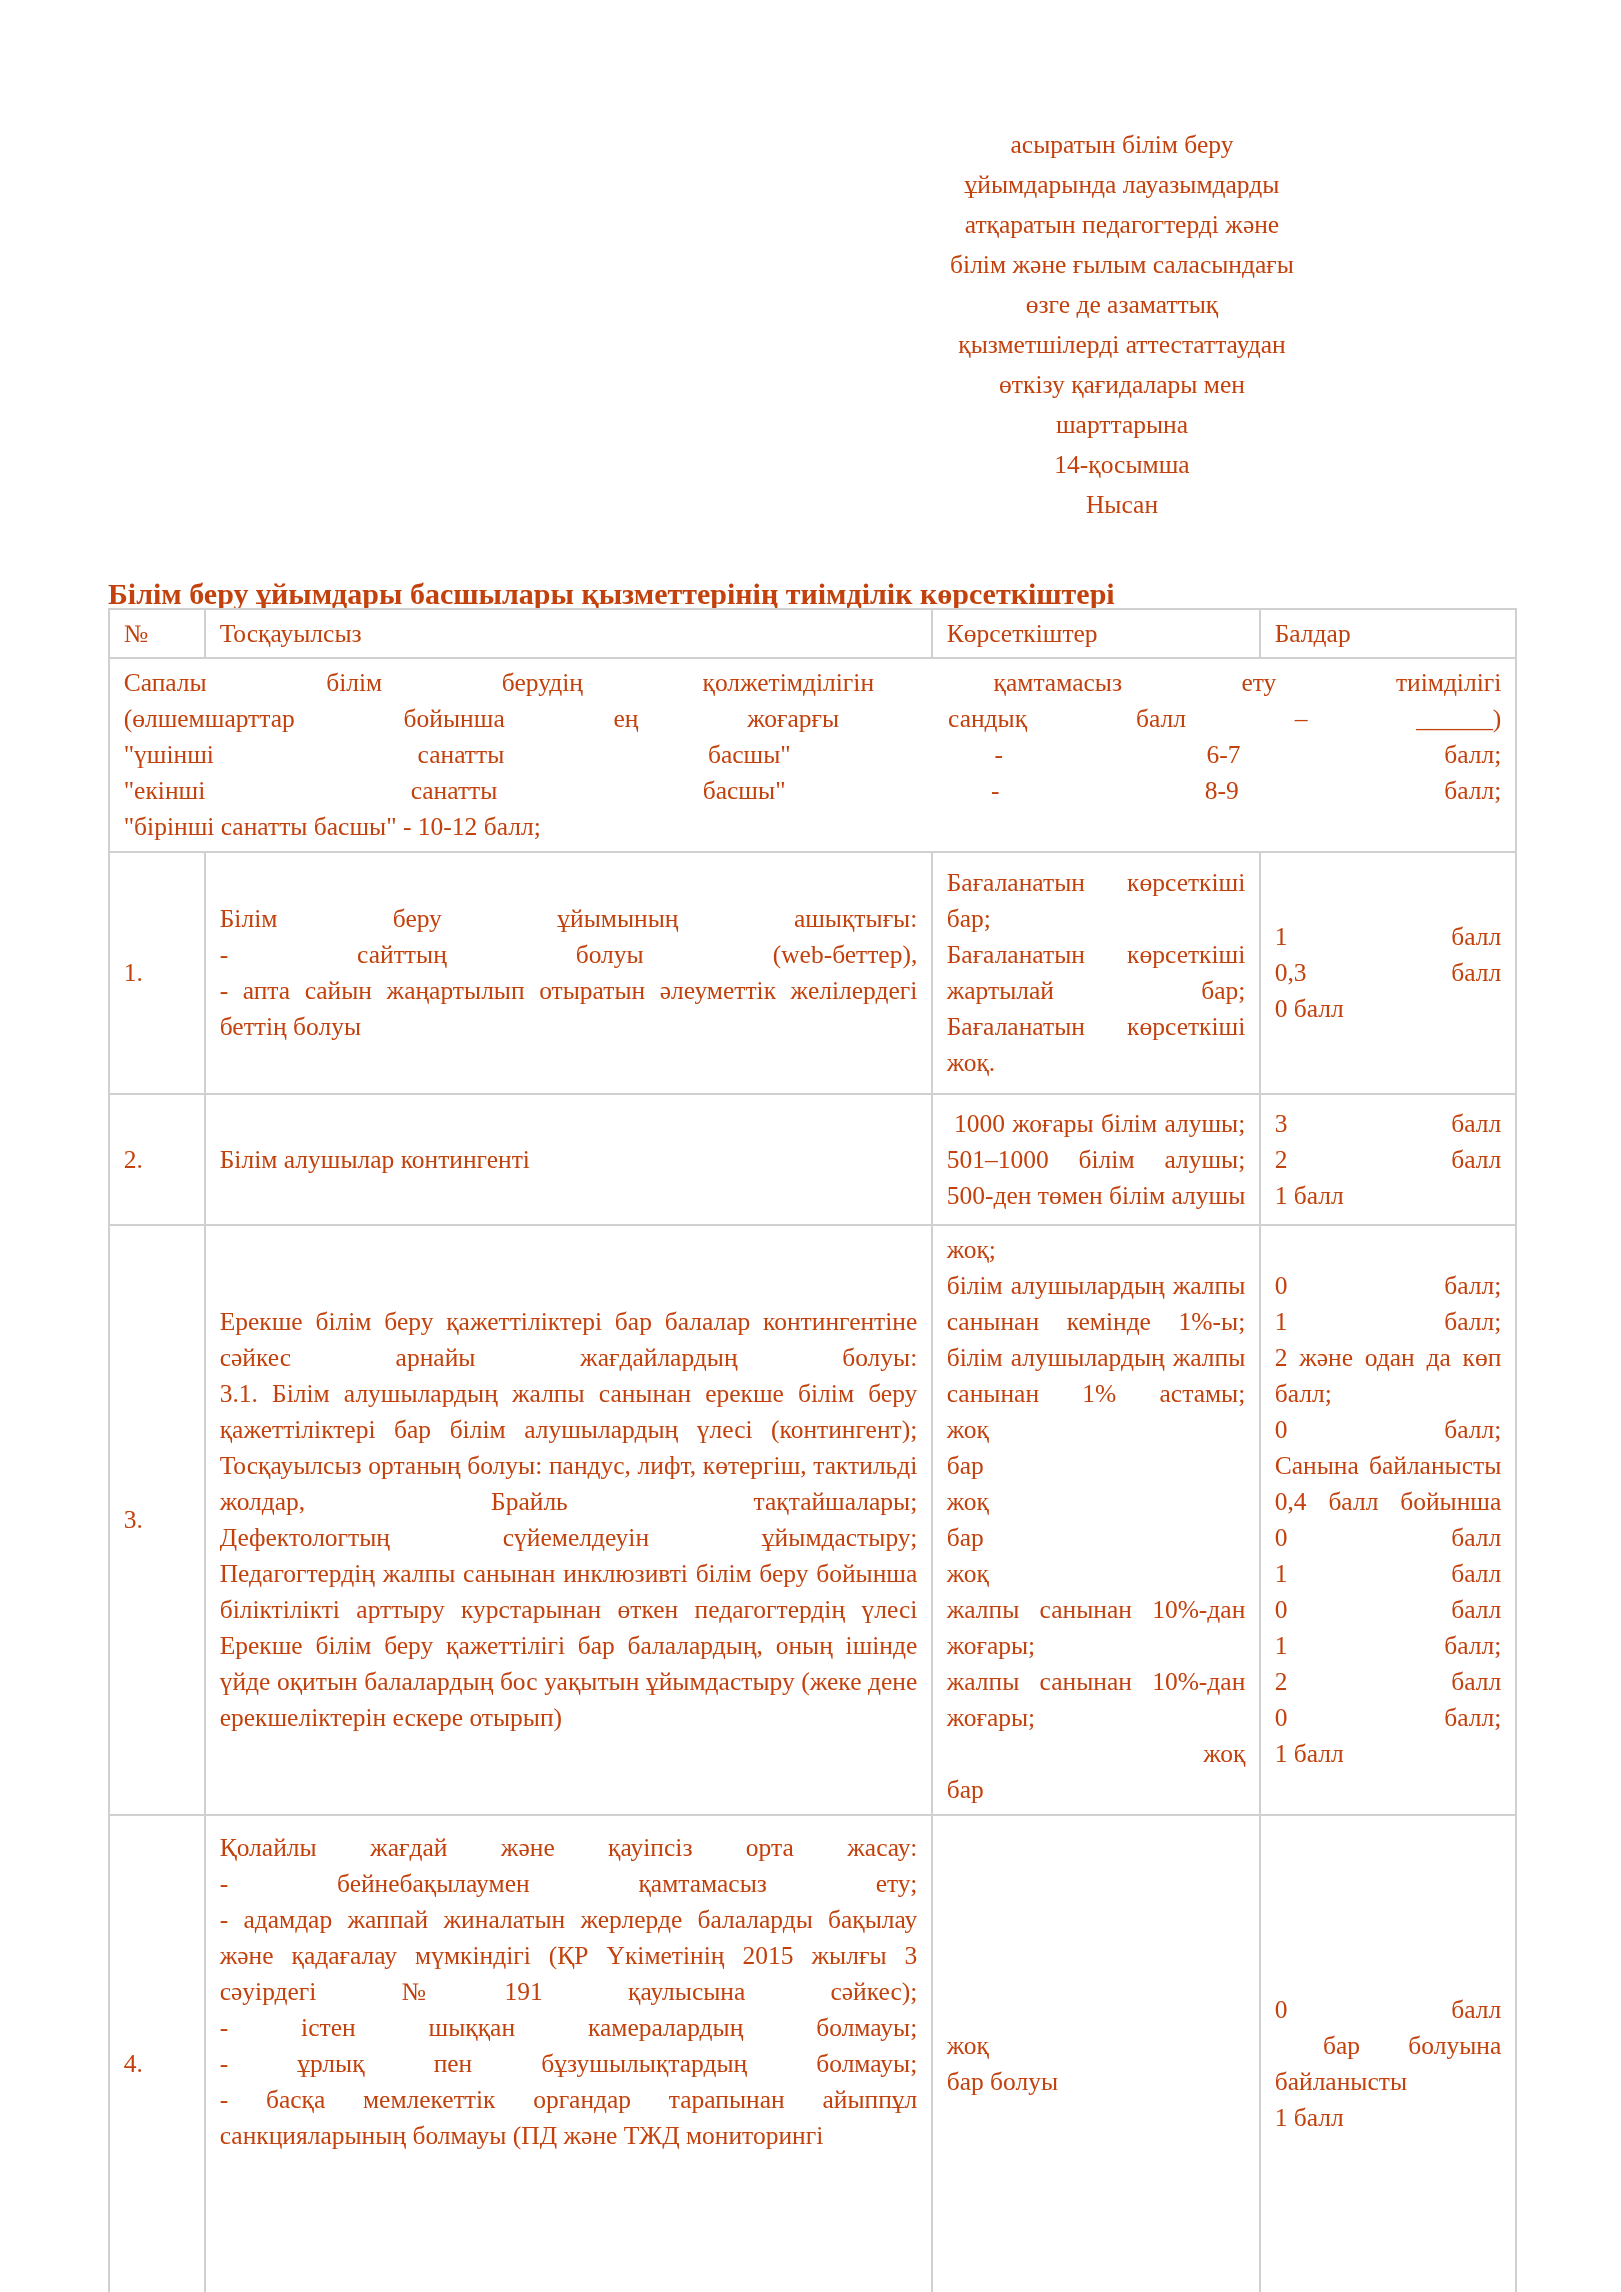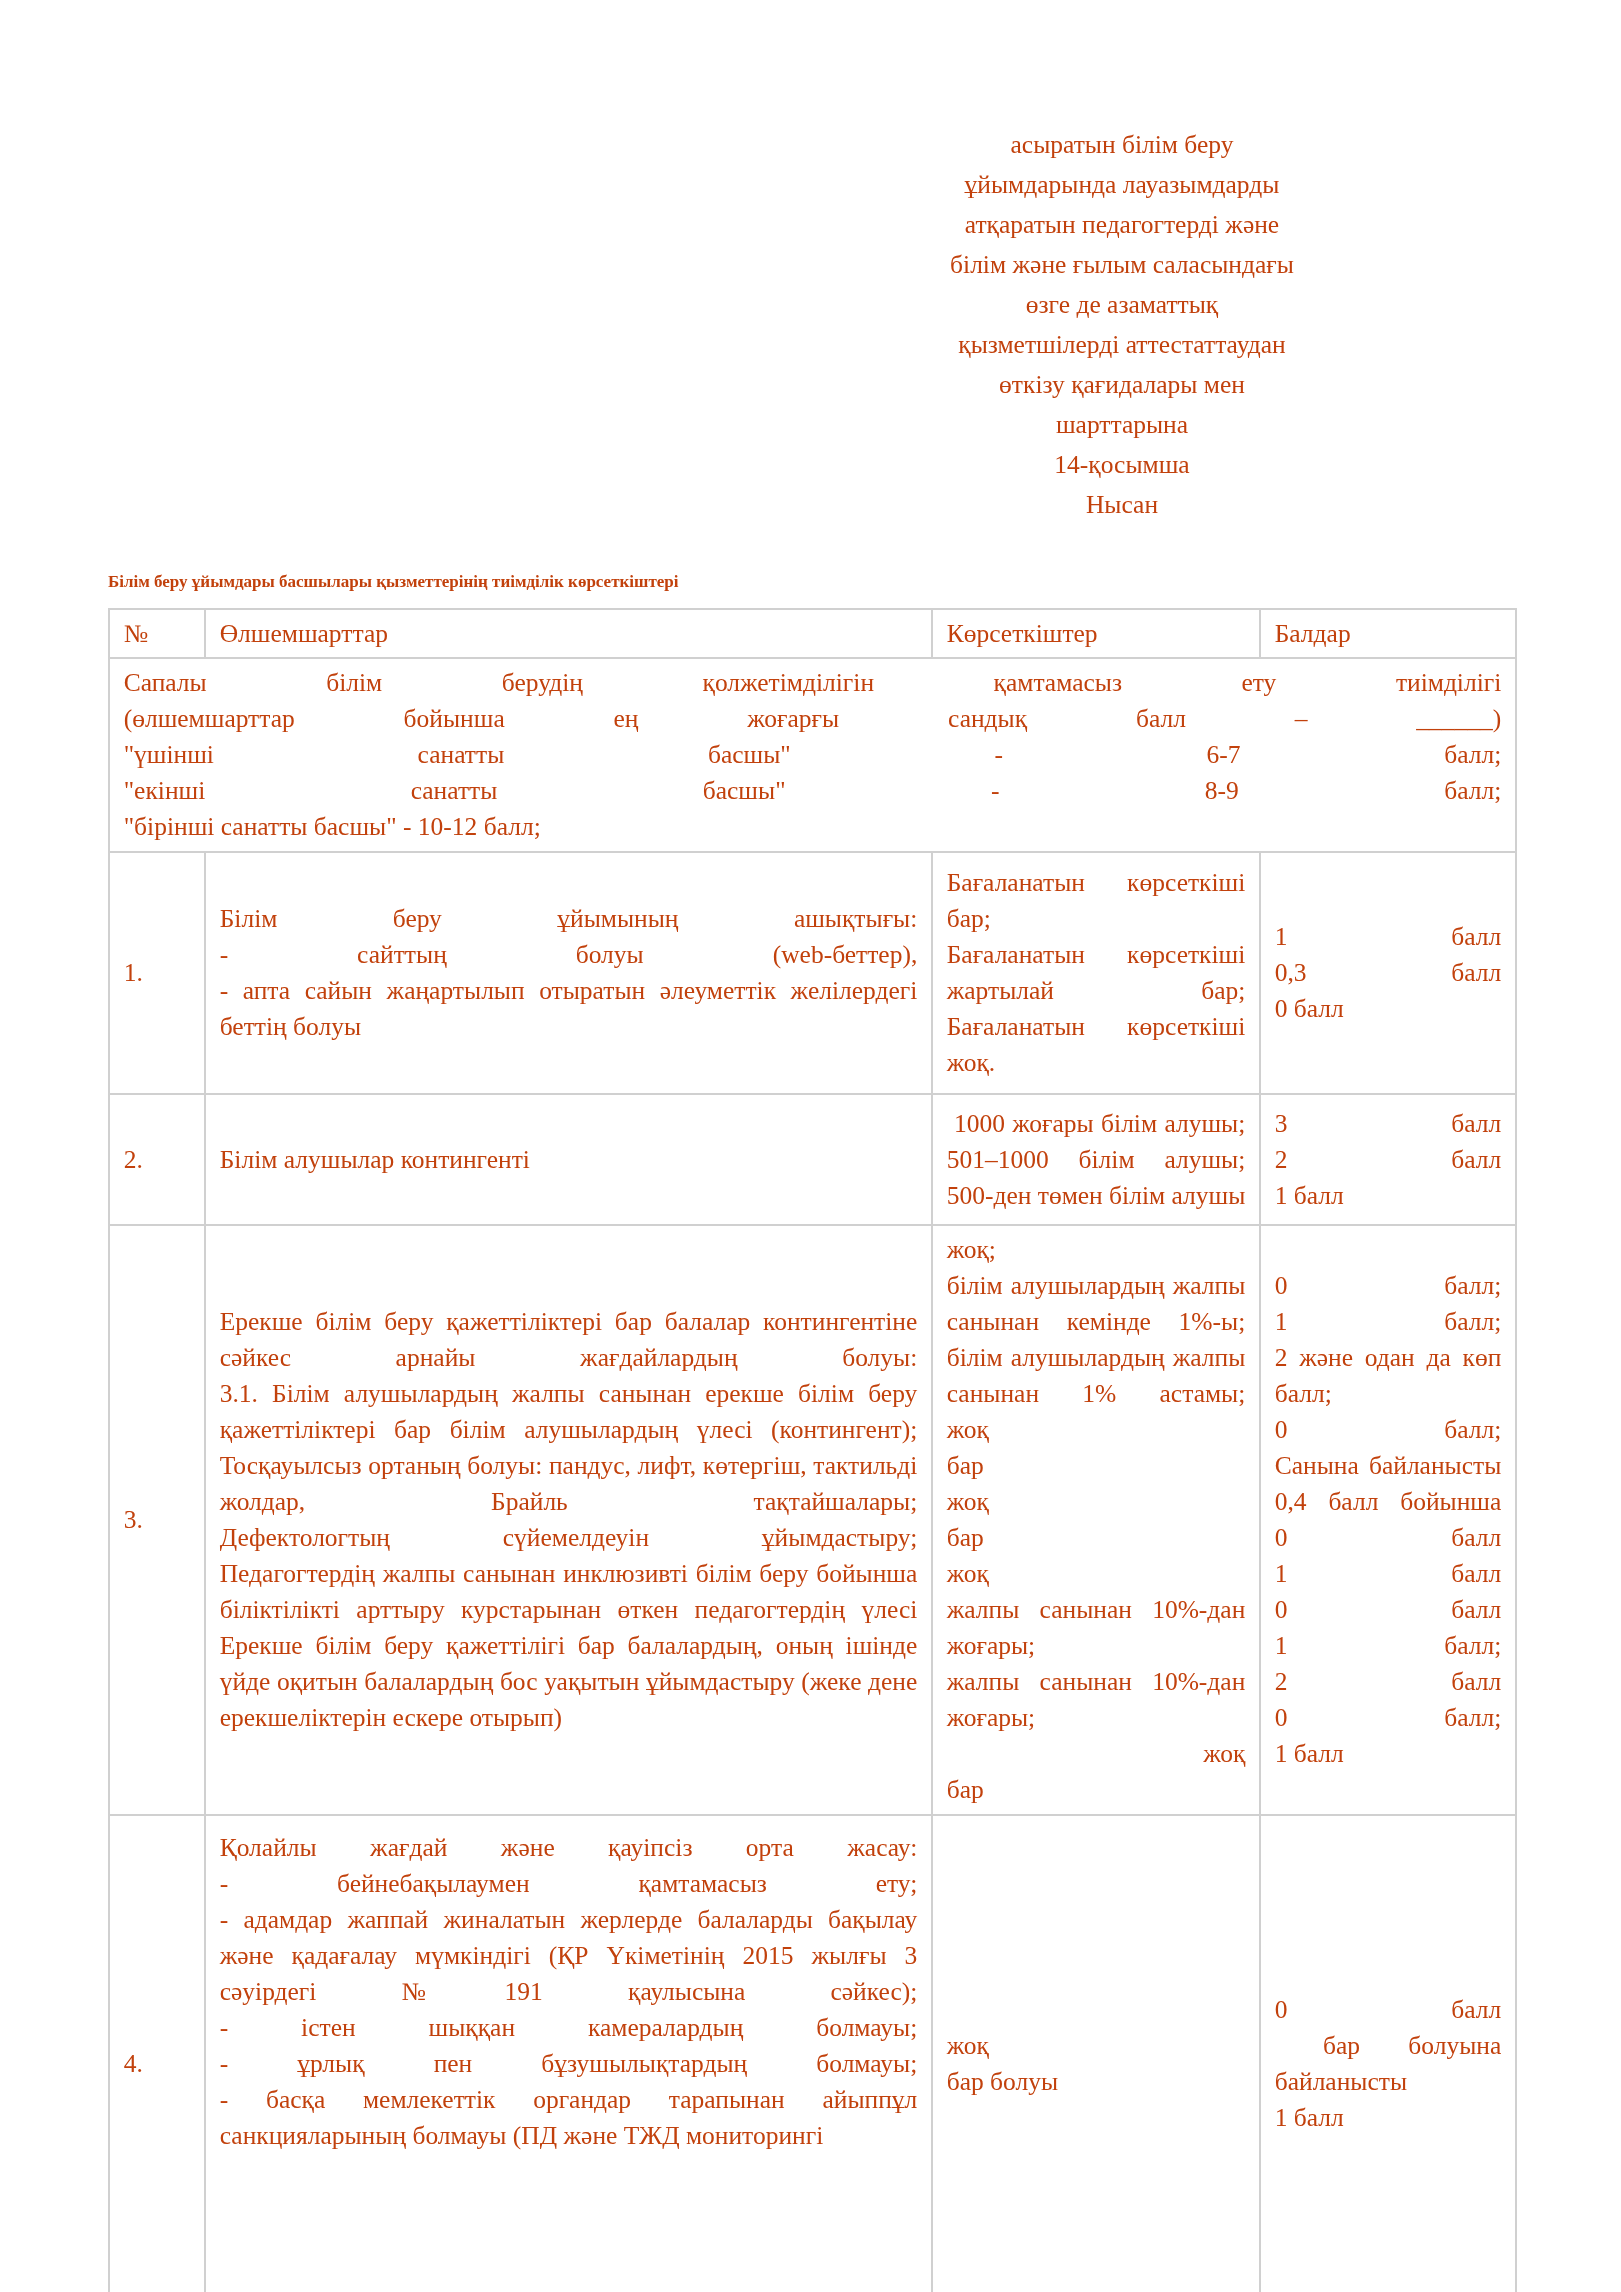--- a/index.html
+++ b/index.html
@@ -18,24 +18,24 @@
     top:125px;
     left:882px;
     width:480px;
     text-align:center;
     font-size:25.5px;
     line-height:40px;
     white-space:pre-line;
   }
   .doc-title {
     position:absolute;
-    top:565px;
+    top:577px;
     left:108px;
     width:1441px;
-    font-size:17px;
+    font-size:30px;
     font-weight:bold;
     line-height:33px;
   }
   table.main-table {
     position:absolute;
     top:608px;
     left:108px;
     width:1407px;
     border-collapse:collapse;
     table-layout:fixed;
@@ -81,21 +81,21 @@
   <table class="main-table">
     <colgroup>
       <col style="width:96px">
       <col style="width:727px">
       <col style="width:328px">
       <col style="width:256px">
     </colgroup>
     <tbody>
         <tr class="r-head">
       <th>№</th>
-      <th>Өлшемшарттар</th>
+      <th>Тосқауылсыз</th>
       <th>Көрсеткіштер</th>
       <th>Балдар</th>
     </tr>
     <tr class="r-sec">
       <td colspan="4">
             <div class="line">Сапалы білім берудің қолжетімділігін қамтамасыз ету тиімділігі</div>
             <div class="line">(өлшемшарттар бойынша ең жоғарғы сандық балл – ______)</div>
             <div class="line">"үшінші санатты басшы" - 6-7 балл;</div>
             <div class="line">"екінші санатты басшы" - 8-9 балл;</div>
             <div class="line">"бірінші санатты басшы" - 10-12 балл;</div>

